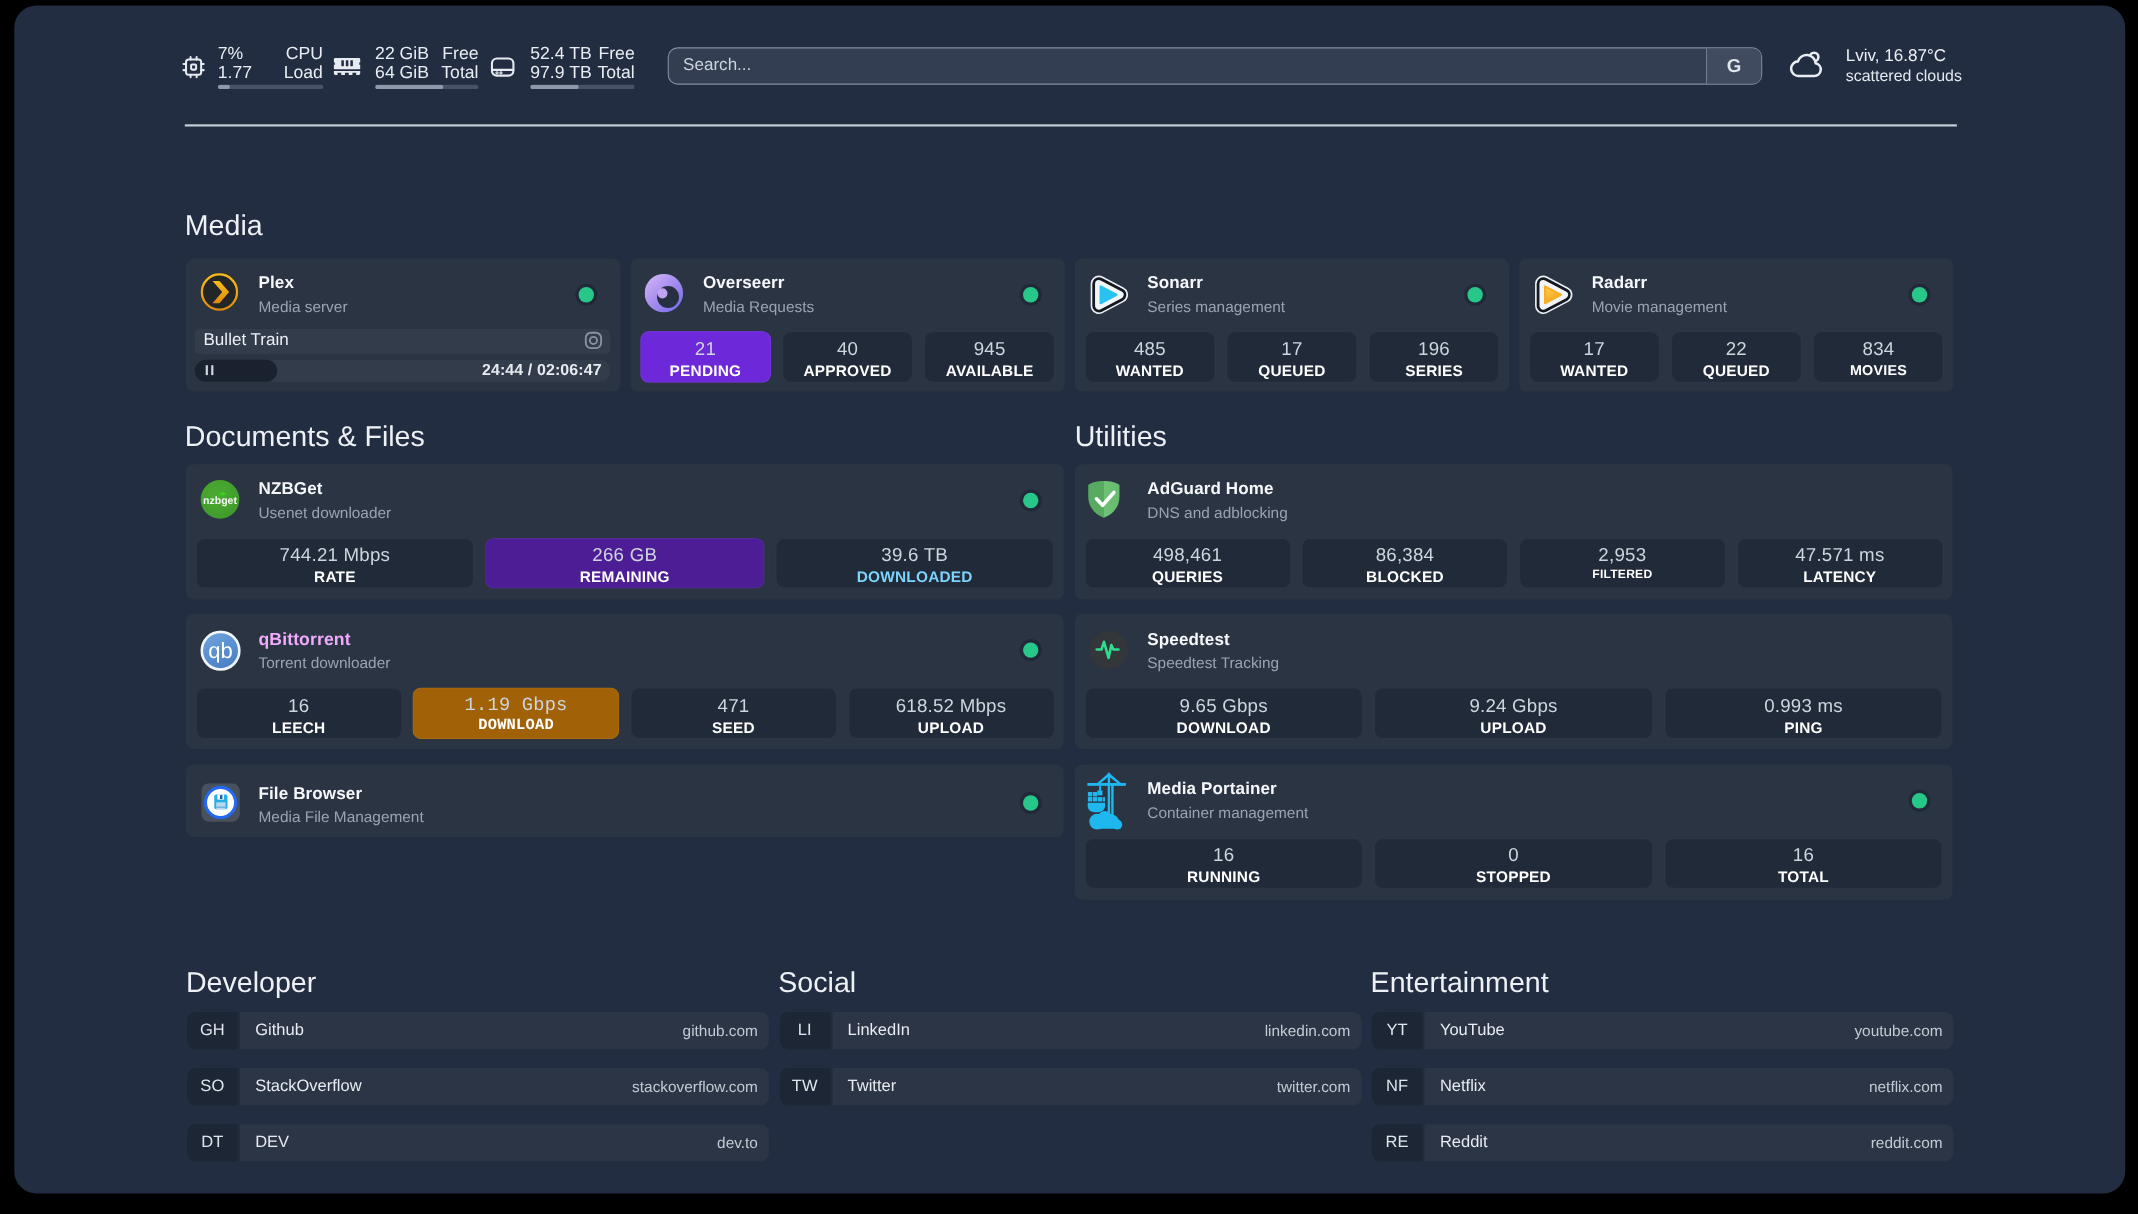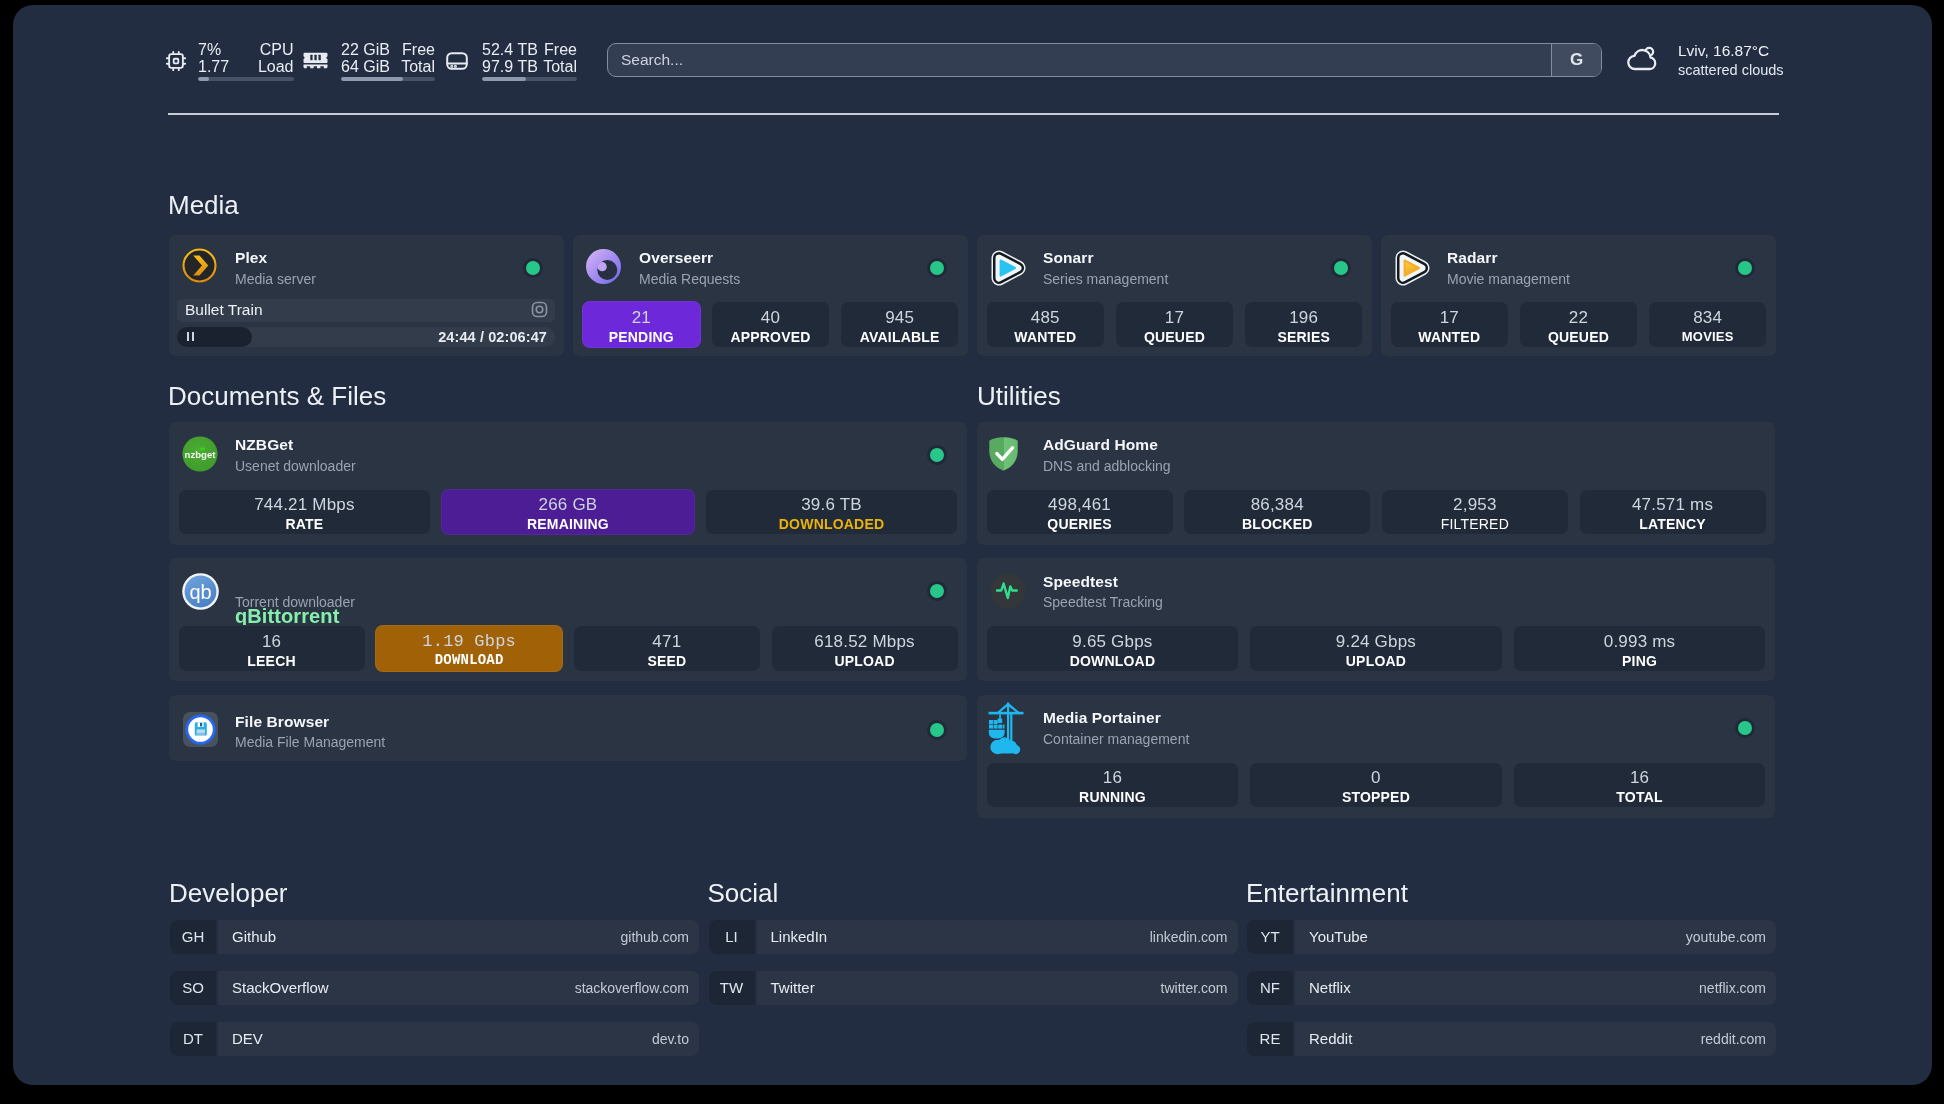--- a/index.html
+++ b/index.html
@@ -209,35 +209,35 @@
 <div style="position:absolute;left:177.5px;top:488.7px;width:253.9px;height:46.5px;background:#212a38;border:1px solid rgba(255,255,255,0.05);border-radius:8px;box-sizing:border-box;text-align:center;">
     <div style="margin-top:5.5px;font-size:17px;color:#ced5de;letter-spacing:0.2px;">744.21 Mbps</div>
     <div style="margin-top:1px;font-size:14px;font-weight:bold;color:#ffffff;letter-spacing:0.2px;">RATE</div>
   </div>
 <div style="position:absolute;left:441.0px;top:488.7px;width:253.9px;height:46.5px;background:#4c1d95;border:1px solid rgba(255,255,255,0.05);border-radius:8px;box-sizing:border-box;text-align:center;">
     <div style="margin-top:5.5px;font-size:17px;color:#ced5de;letter-spacing:0.2px;">266 GB</div>
     <div style="margin-top:1px;font-size:14px;font-weight:bold;color:#ffffff;letter-spacing:0.2px;">REMAINING</div>
   </div>
 <div style="position:absolute;left:704.6px;top:488.7px;width:253.9px;height:46.5px;background:#212a38;border:1px solid rgba(255,255,255,0.05);border-radius:8px;box-sizing:border-box;text-align:center;">
     <div style="margin-top:5.5px;font-size:17px;color:#ced5de;letter-spacing:0.2px;">39.6 TB</div>
-    <div style="margin-top:1px;font-size:14px;font-weight:bold;color:#eab308;letter-spacing:0.2px;">DOWNLOADED</div>
+    <div style="margin-top:1px;font-size:14px;font-weight:bold;color:#7dd3fc;letter-spacing:0.2px;">DOWNLOADED</div>
   </div>
 <div style="position:absolute;left:169px;top:558.2px;width:798px;height:123px;background:#2a3443;border-radius:7px;"></div>
 <div style="position:absolute;left:182px;top:572.7px;"><svg width="37" height="37" viewBox="0 0 37 37">
       <defs>
         <linearGradient id="qbg" x1="0.2" y1="0" x2="0.7" y2="1">
           <stop offset="0" stop-color="#6da2dc"></stop>
           <stop offset="1" stop-color="#4a7fc4"></stop>
         </linearGradient>
       </defs>
       <circle cx="18.5" cy="18.5" r="18.3" fill="#f2f5f9"></circle>
       <circle cx="18.5" cy="18.5" r="15.9" fill="url(#qbg)"></circle>
       <text x="18.5" y="25.5" font-family="Liberation Sans, sans-serif" font-size="20" font-weight="normal" fill="#ffffff" text-anchor="middle">qb</text>
     </svg></div>
-<div style="position:absolute;left:235px;top:572.7px;font-size:20px;font-weight:bold;color:#86efac;letter-spacing:0.1px;margin-top:32px;">qBittorrent</div>
+<div style="position:absolute;left:235px;top:572.7px;font-size:16px;font-weight:bold;color:#f0abfc;letter-spacing:0.1px;">qBittorrent</div>
 <div style="position:absolute;left:235px;top:594.2px;font-size:14px;color:#9aa3b2;">Torrent downloader</div>
 <div style="position:absolute;left:929.5px;top:584.2px;width:14px;height:14px;border-radius:50%;background:#27c78a;box-shadow:0 0 0 3px rgba(12,14,30,0.28);"></div>
 <div style="position:absolute;left:177.5px;top:625.2px;width:188.1px;height:46.5px;background:#212a38;border:1px solid rgba(255,255,255,0.05);border-radius:8px;box-sizing:border-box;text-align:center;">
     <div style="margin-top:5.5px;font-size:17px;color:#ced5de;letter-spacing:0.2px;">16</div>
     <div style="margin-top:1px;font-size:14px;font-weight:bold;color:#ffffff;letter-spacing:0.2px;">LEECH</div>
   </div>
 <div style="position:absolute;left:375.1px;top:625.2px;width:188.1px;height:46.5px;background:#a16207;border:1px solid rgba(255,255,255,0.05);border-radius:8px;box-sizing:border-box;text-align:center;font-family:Liberation Mono, monospace;">
     <div style="margin-top:5.5px;font-size:17px;color:#ced5de;letter-spacing:0.2px;">1.19 Gbps</div>
     <div style="margin-top:1px;font-size:14px;font-weight:bold;color:#ffffff;letter-spacing:0.2px;">DOWNLOAD</div>
   </div>
@@ -281,21 +281,21 @@
 <div style="position:absolute;left:985.5px;top:488.7px;width:188.1px;height:46.5px;background:#212a38;border:1px solid rgba(255,255,255,0.05);border-radius:8px;box-sizing:border-box;text-align:center;">
     <div style="margin-top:5.5px;font-size:17px;color:#ced5de;letter-spacing:0.2px;">498,461</div>
     <div style="margin-top:1px;font-size:14px;font-weight:bold;color:#ffffff;letter-spacing:0.2px;">QUERIES</div>
   </div>
 <div style="position:absolute;left:1183.2px;top:488.7px;width:188.1px;height:46.5px;background:#212a38;border:1px solid rgba(255,255,255,0.05);border-radius:8px;box-sizing:border-box;text-align:center;">
     <div style="margin-top:5.5px;font-size:17px;color:#ced5de;letter-spacing:0.2px;">86,384</div>
     <div style="margin-top:1px;font-size:14px;font-weight:bold;color:#ffffff;letter-spacing:0.2px;">BLOCKED</div>
   </div>
 <div style="position:absolute;left:1380.8px;top:488.7px;width:188.1px;height:46.5px;background:#212a38;border:1px solid rgba(255,255,255,0.05);border-radius:8px;box-sizing:border-box;text-align:center;">
     <div style="margin-top:5.5px;font-size:17px;color:#ced5de;letter-spacing:0.2px;">2,953</div>
-    <div style="margin-top:1px;font-size:14px;font-weight:normal;color:#ffffff;letter-spacing:0.2px;">FILTERED</div>
+    <div style="margin-top:1px;font-size:11px;font-weight:bold;color:#ffffff;letter-spacing:0.2px;">FILTERED</div>
   </div>
 <div style="position:absolute;left:1578.5px;top:488.7px;width:188.1px;height:46.5px;background:#212a38;border:1px solid rgba(255,255,255,0.05);border-radius:8px;box-sizing:border-box;text-align:center;">
     <div style="margin-top:5.5px;font-size:17px;color:#ced5de;letter-spacing:0.2px;">47.571 ms</div>
     <div style="margin-top:1px;font-size:14px;font-weight:bold;color:#ffffff;letter-spacing:0.2px;">LATENCY</div>
   </div>
 <div style="position:absolute;left:977px;top:558.2px;width:798px;height:123px;background:#2a3443;border-radius:7px;"></div>
 <div style="position:absolute;left:990px;top:572.7px;"><svg width="36" height="36" viewBox="0 0 36 36">
       <circle cx="18" cy="18" r="17.4" fill="#33373a"></circle>
       <polyline points="7,17.5 11.3,17.5 13.6,10.5 17.8,25 20.3,13.5 22.2,17.5 26.8,17.5" fill="none" stroke="#2fdd8d" stroke-width="2.4" stroke-linecap="round" stroke-linejoin="round"></polyline>
     </svg></div>

